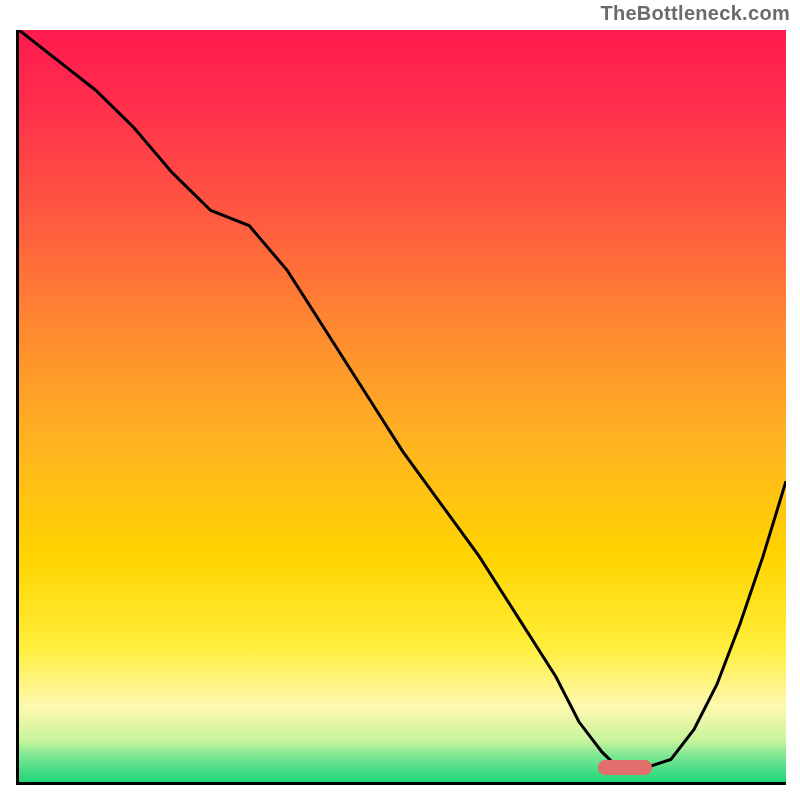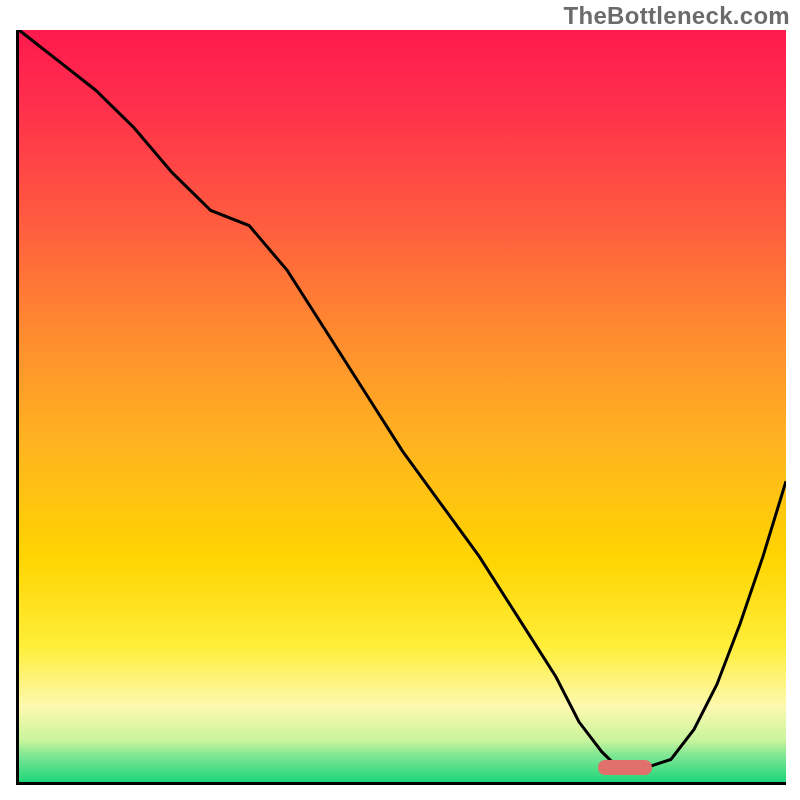--- a/index.html
+++ b/index.html
@@ -13,21 +13,21 @@
   }
   .stage {
     position: relative;
     width: 800px;
     height: 800px;
   }
   .watermark {
     position: absolute;
     top: 2px;
     right: 10px;
-    font-size: 24px;
+    font-size: 20px;
     font-weight: 600;
     color: #6b6b6b;
     letter-spacing: 0.3px;
     z-index: 10;
   }
   .chart-frame {
     position: absolute;
     left: 16px;
     top: 30px;
     width: 770px;

